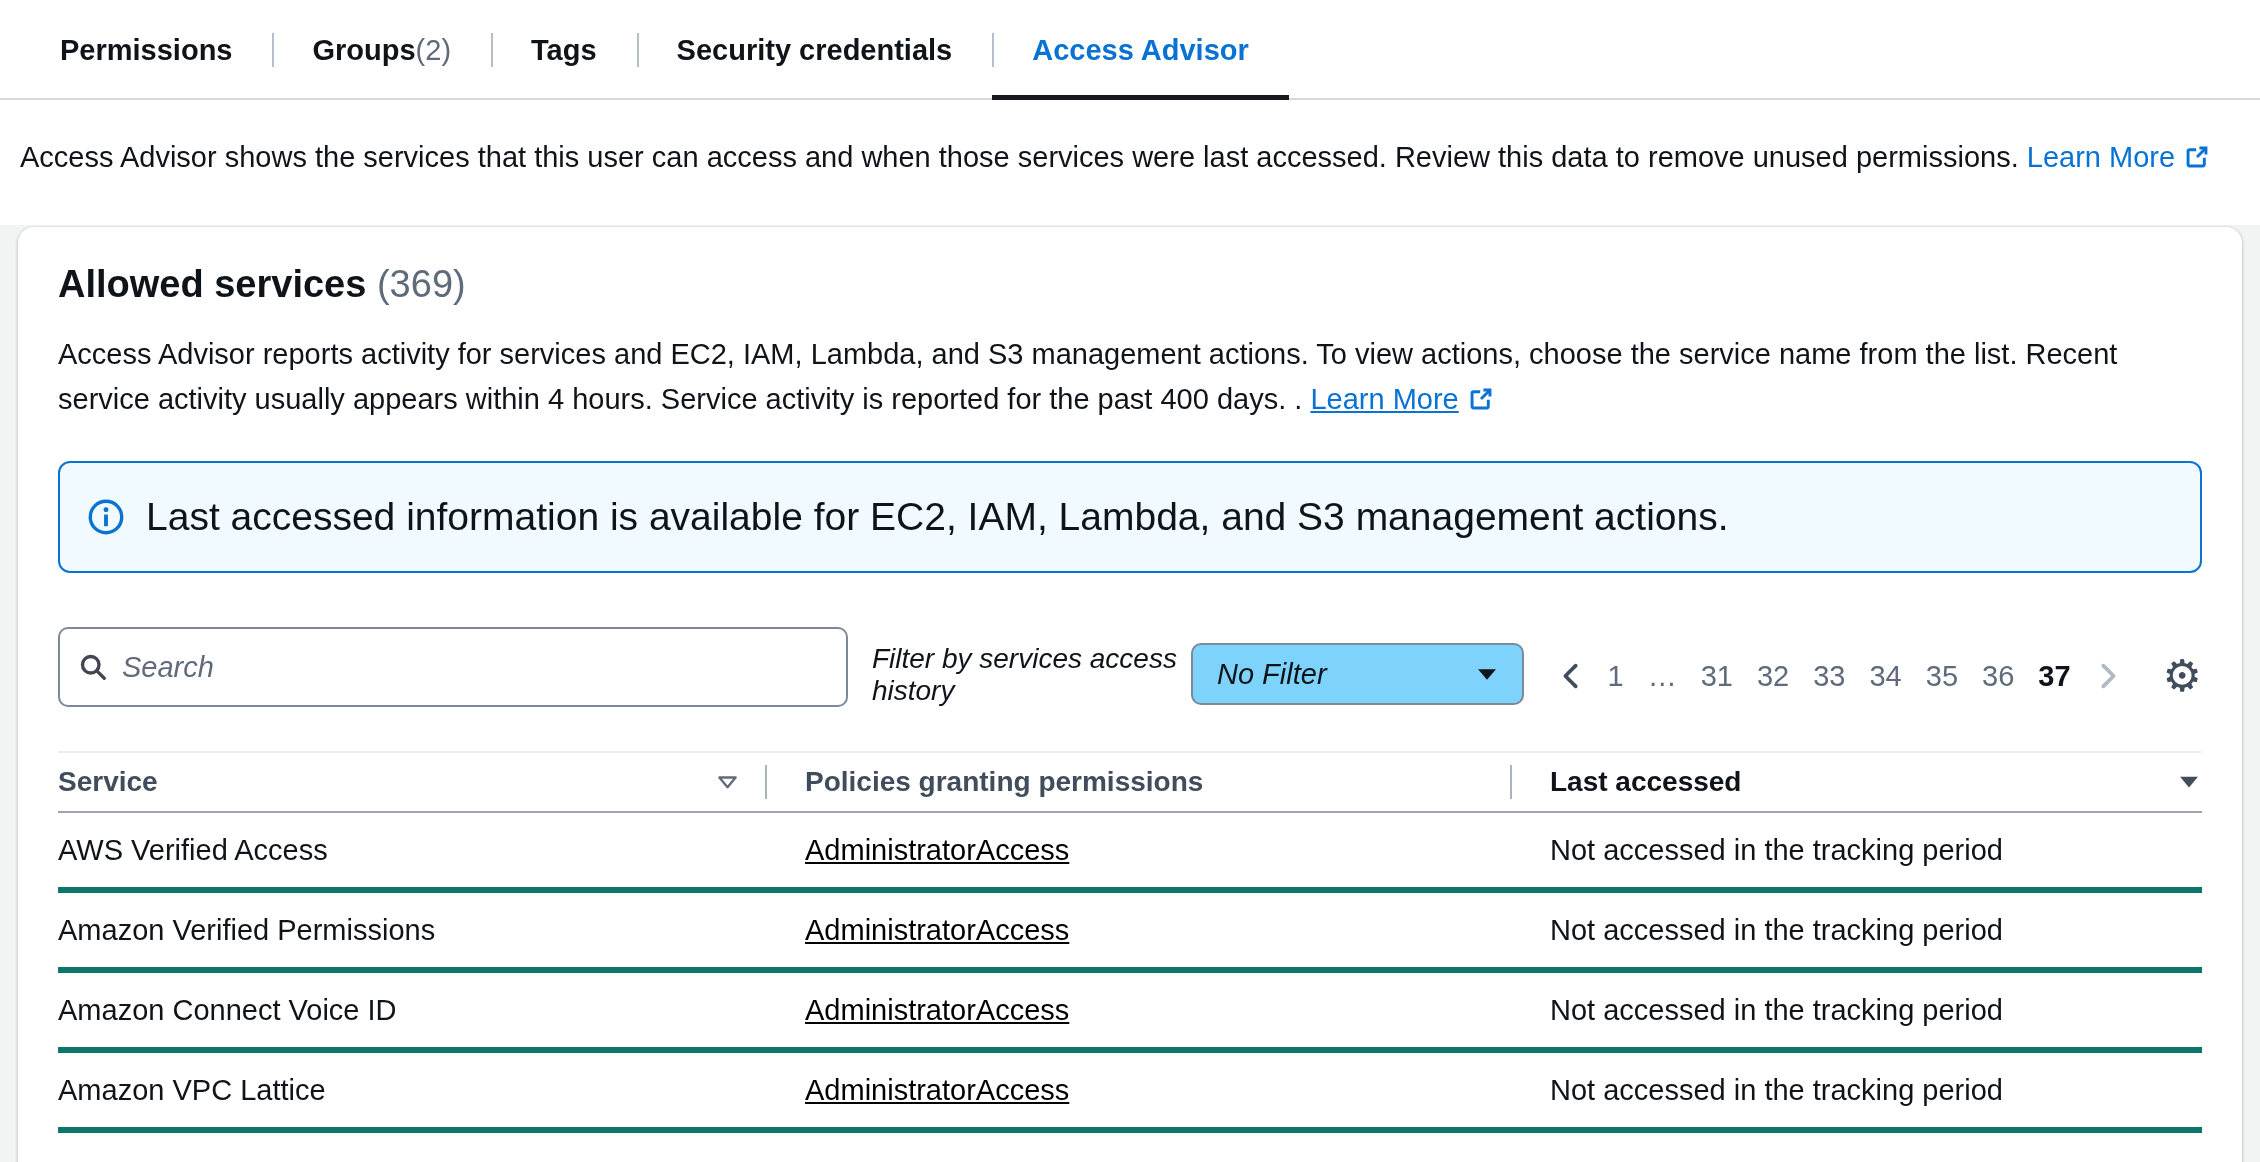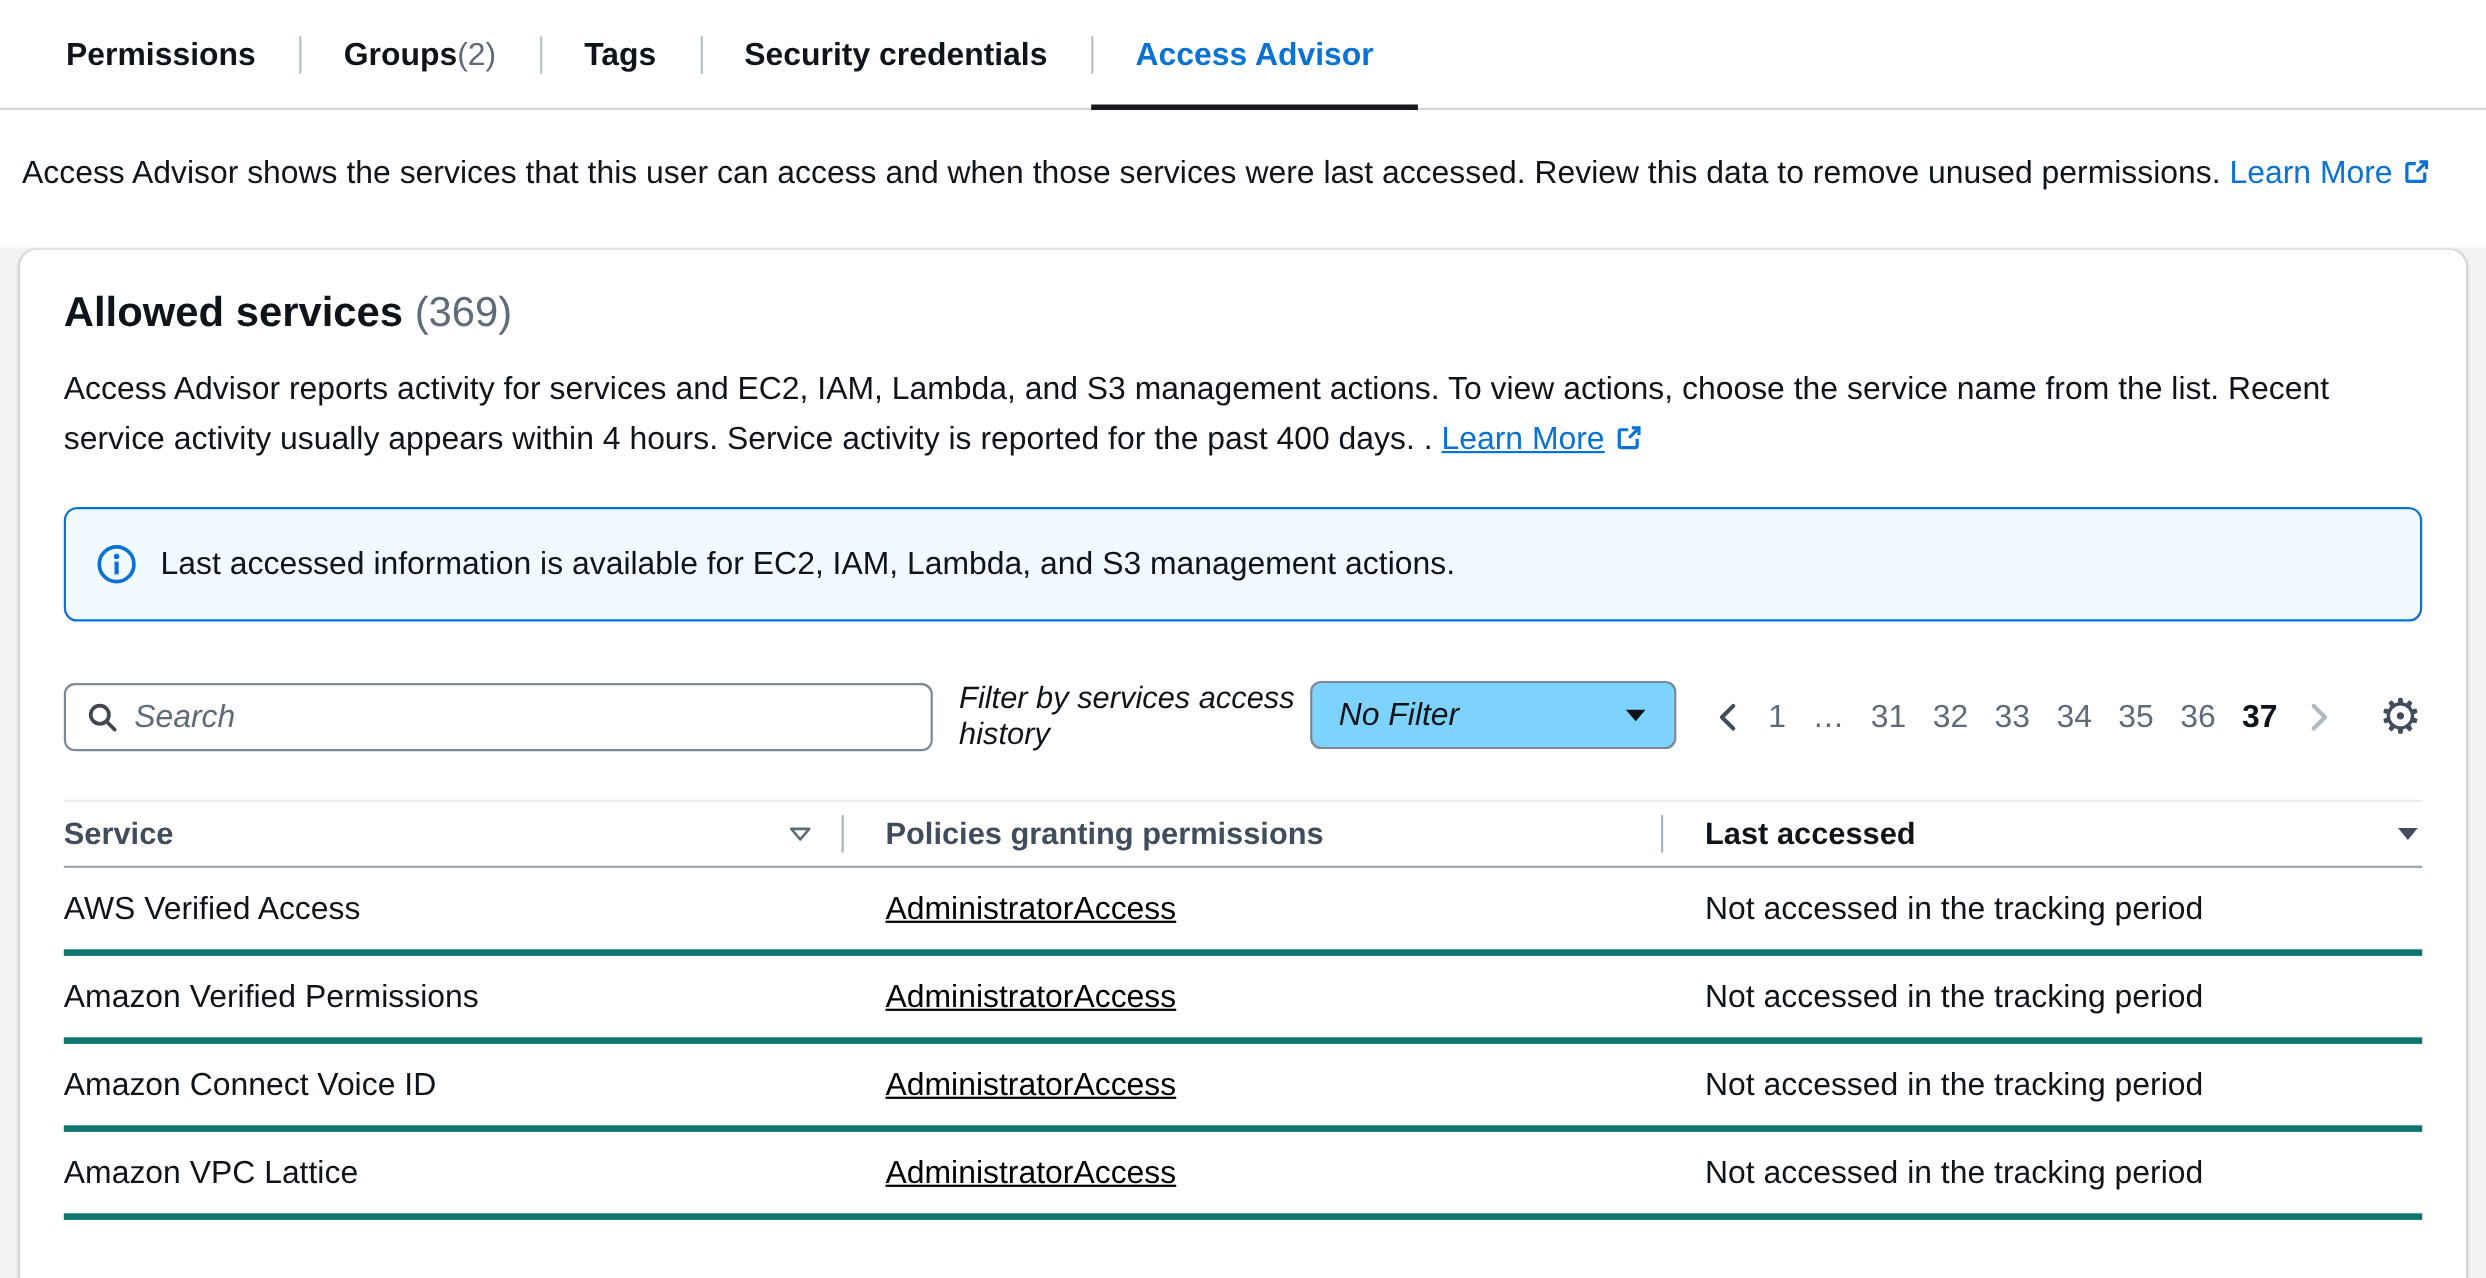--- a/index.html
+++ b/index.html
@@ -101,42 +101,42 @@
   
   .alert {
     margin-top: 36px;
     border: 2px solid #0972d3;
     background: #f1faff;
     border-radius: 12px;
     padding: 32px 28px;
     display: flex;
     align-items: center;
     gap: 22px;
-    font-size: 29px;
+    font-size: 39px;
   }
   .alert-icon { display: flex; color: #0972d3; }
 
   
   .controls {
     margin-top: 54px;
     display: flex;
     align-items: flex-end;
     gap: 24px;
   }
   .search-box { position: relative; width: 964px; }
   .search-icon {
     position: absolute;
     left: 20px; top: 50%;
     transform: translateY(-50%);
     color: #424650;
     display: flex;
   }
   .search-input {
     width: 100%;
-    height: 62px;
+    height: 80px;
     border: 2px solid #7d8998;
     border-radius: 10px;
     padding: 0 20px 0 62px;
     font-size: 29px;
     font-family: "Liberation Sans", sans-serif;
     color: #0f141a;
     background: #fff;
     outline: none;
   }
   .search-input::placeholder { font-style: italic; color: #5f6b7a; }

